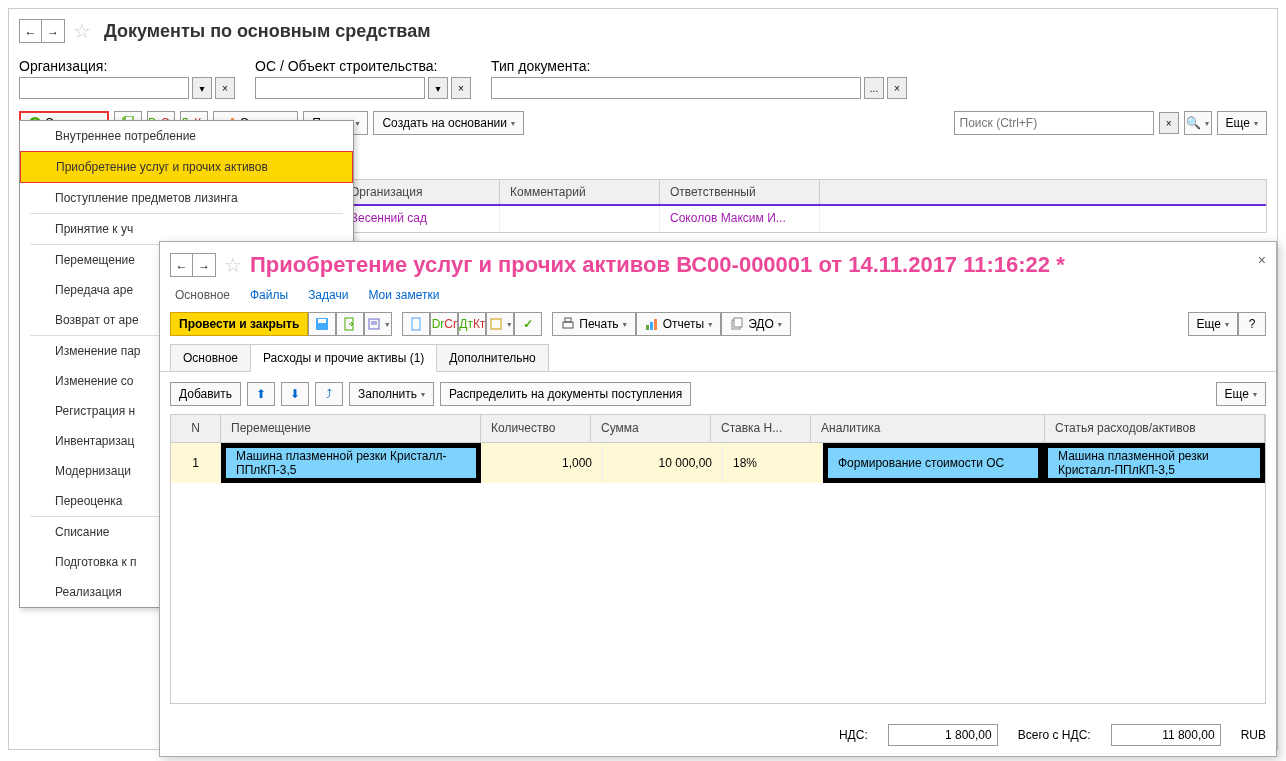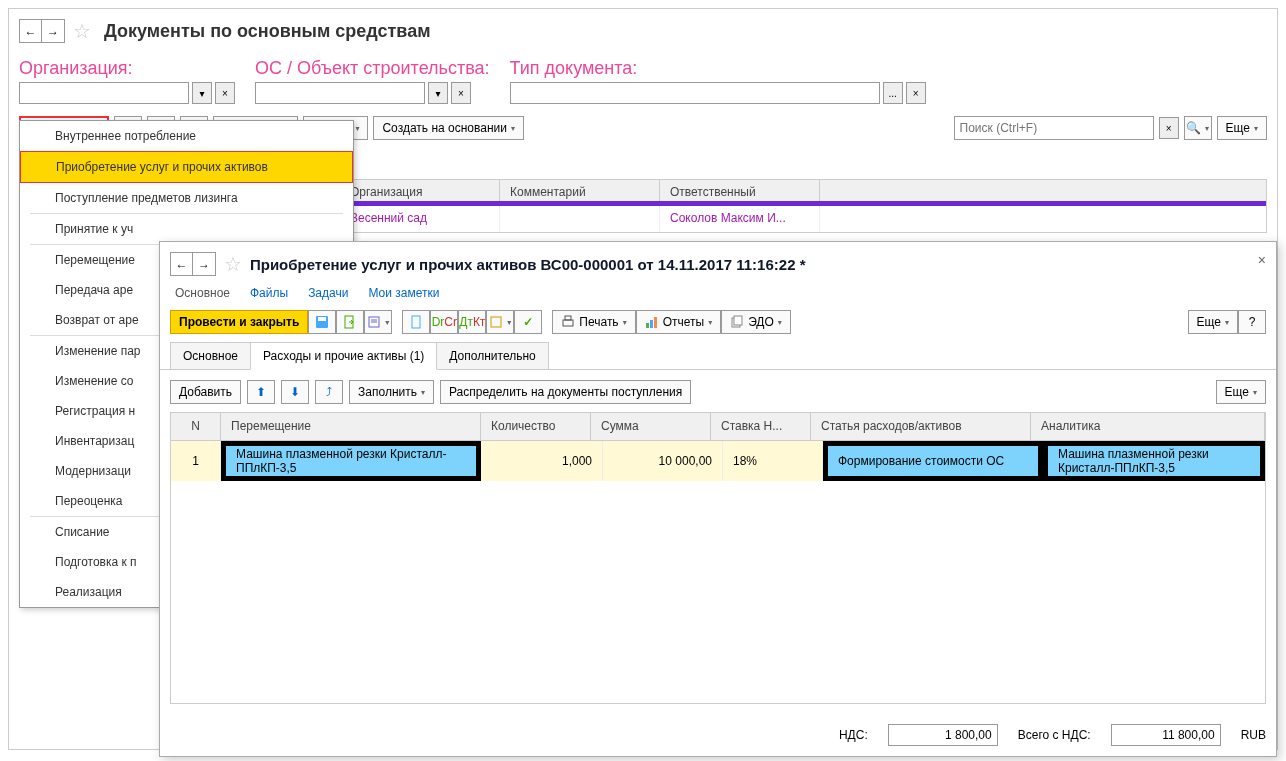--- a/index.html
+++ b/index.html
@@ -7,45 +7,45 @@
 .main-window { border: 1px solid #ccc; margin: 8px; height: 742px; position: relative; background: #fff; }
 .header { display: flex; align-items: center; padding: 10px 10px 15px; gap: 8px; }
 .nav-btn { width: 22px; height: 22px; border: 1px solid #999; background: #fff; display: flex; align-items: center; justify-content: center; cursor: pointer; }
 .nav-group { display: flex; border: 1px solid #999; }
 .nav-group .nav-btn { border: none; border-right: 1px solid #999; }
 .nav-group .nav-btn:last-child { border-right: none; }
 .star-icon { color: #ccc; font-size: 20px; }
 .page-title { font-size: 18px; font-weight: bold; color: #333; margin-left: 5px; }
 .filters { display: flex; gap: 20px; padding: 0 10px 12px; }
 .filter-group { display: flex; flex-direction: column; gap: 3px; }
-.filter-group label { color: #ec4899; font-size: 18px; }
+.filter-group label { color: #000000; font-size: 14px; }
 .filter-row { display: flex; gap: 3px; }
 .filter-input { width: 170px; height: 22px; border: 1px solid #999; padding: 0 5px; background: #fff; }
 .filter-input.wide { width: 370px; }
 .small-btn { width: 20px; height: 22px; border: 1px solid #999; background: #eee; display: flex; align-items: center; justify-content: center; cursor: pointer; font-size: 10px; }
 .toolbar { display: flex; gap: 5px; padding: 0 10px 8px; align-items: center; position: relative; }
 .btn { height: 24px; border: 1px solid #999; background: #fafafa; padding: 0 8px; display: flex; align-items: center; gap: 4px; cursor: pointer; white-space: nowrap; }
 .btn.icon-only { padding: 0; width: 28px; justify-content: center; }
 .btn-create { border: 2px solid #e33; }
 .plus-icon { display: inline-block; width: 12px; height: 12px; background: #4a0; border-radius: 50%; color: #fff; text-align: center; line-height: 11px; font-weight: bold; font-size: 10px; }
 .dropdown-arrow { font-size: 8px; color: #666; }
 .search-input { height: 24px; width: 200px; border: 1px solid #999; padding: 0 5px; color: #999; }
 .spacer { flex: 1; }
 .dropdown-menu { position: absolute; top: 111px; left: 10px; width: 335px; background: #fff; border: 1px solid #999; box-shadow: 2px 2px 6px rgba(0,0,0,0.2); z-index: 10; }
 .menu-item { padding: 8px 35px; color: #333; cursor: pointer; }
 .menu-item.selected { background: #ffd700; border: 1px solid #e33; }
 .menu-divider { height: 1px; background: #ddd; margin: 0 10px; }
 .table-bg { position: absolute; top: 170px; left: 10px; right: 10px; border: 1px solid #ccc; }
-.table-bg-header { background: #f0f0f0; display: flex; height: 26px; border-bottom: 5px solid #6d28d9; }
+.table-bg-header { background: #f0f0f0; display: flex; height: 26px; border-bottom: 2px solid #6d28d9; }
 .th { padding: 5px 10px; border-right: 1px solid #ccc; color: #444; }
 .table-bg-row { display: flex; height: 26px; }
 .td { padding: 5px 10px; border-right: 1px solid #eee; color: #a21caf; }
 .modal { position: absolute; top: 232px; left: 150px; width: 1118px; height: 516px; background: #fff; border: 1px solid #aaa; box-shadow: 3px 3px 10px rgba(0,0,0,0.2); z-index: 20; display: flex; flex-direction: column; }
 .modal-header { display: flex; align-items: center; padding: 10px; gap: 8px; }
-.modal-title { font-size: 15px; font-weight: bold; color: #0f172a; }
+.modal-title { font-size: 22px; font-weight: bold; color: #ec4899; }
 .close-btn { position: absolute; right: 10px; top: 10px; font-size: 14px; color: #666; cursor: pointer; }
 .modal-nav { display: flex; gap: 20px; padding: 0 15px 10px; }
 .nav-link { color: #555; text-decoration: none; }
 .nav-link.active { color: #0066cc; }
 .modal-toolbar { display: flex; gap: 0; padding: 0 10px 8px; align-items: center; }
 .btn-primary { background: #ffd700; border: 1px solid #d4a000; font-weight: bold; }
 .green-check { color: #4a0; font-weight: bold; }
 .modal-tabs { display: flex; padding: 0 10px; border-bottom: 1px solid #ccc; }
 .tab { padding: 6px 12px; border: 1px solid #ccc; border-bottom: none; background: #f5f5f5; cursor: pointer; margin-right: -1px; }
 .tab.active { background: #fff; border-bottom: 1px solid #fff; margin-bottom: -1px; }
@@ -310,22 +310,22 @@
             <span class="dropdown-arrow">▾</span>
           </div>
       </div>
       <div class="data-table">
         <div class="data-table-header">
           <div class="dth" style="width:50px;text-align:center">N</div>
           <div class="dth" style="width:260px">Перемещение</div>
           <div class="dth" style="width:110px">Количество</div>
           <div class="dth" style="width:120px">Сумма</div>
           <div class="dth" style="width:100px">Ставка Н...</div>
+          <div class="dth" style="flex:1">Аналитика</div>
           <div class="dth" style="width:220px">Статья расходов/активов</div>
-          <div class="dth" style="flex:1">Аналитика</div>
         </div>
         <div class="data-row">
           <div class="dtd" style="width:50px;justify-content:center">1</div>
           <div class="dtd hl" style="width:260px">Машина плазменной резки Кристалл-ППлКП-3,5</div>
           <div class="dtd" style="width:122px;justify-content:flex-end">1,000</div>
           <div class="dtd" style="width:120px;justify-content:flex-end">10 000,00</div>
           <div class="dtd" style="width:100px">18%</div>
           <div class="dtd hl" style="width:220px">Формирование стоимости ОС</div>
           <div class="dtd hl" style="flex:1">Машина плазменной резки Кристалл-ППлКП-3,5</div>
         </div>

